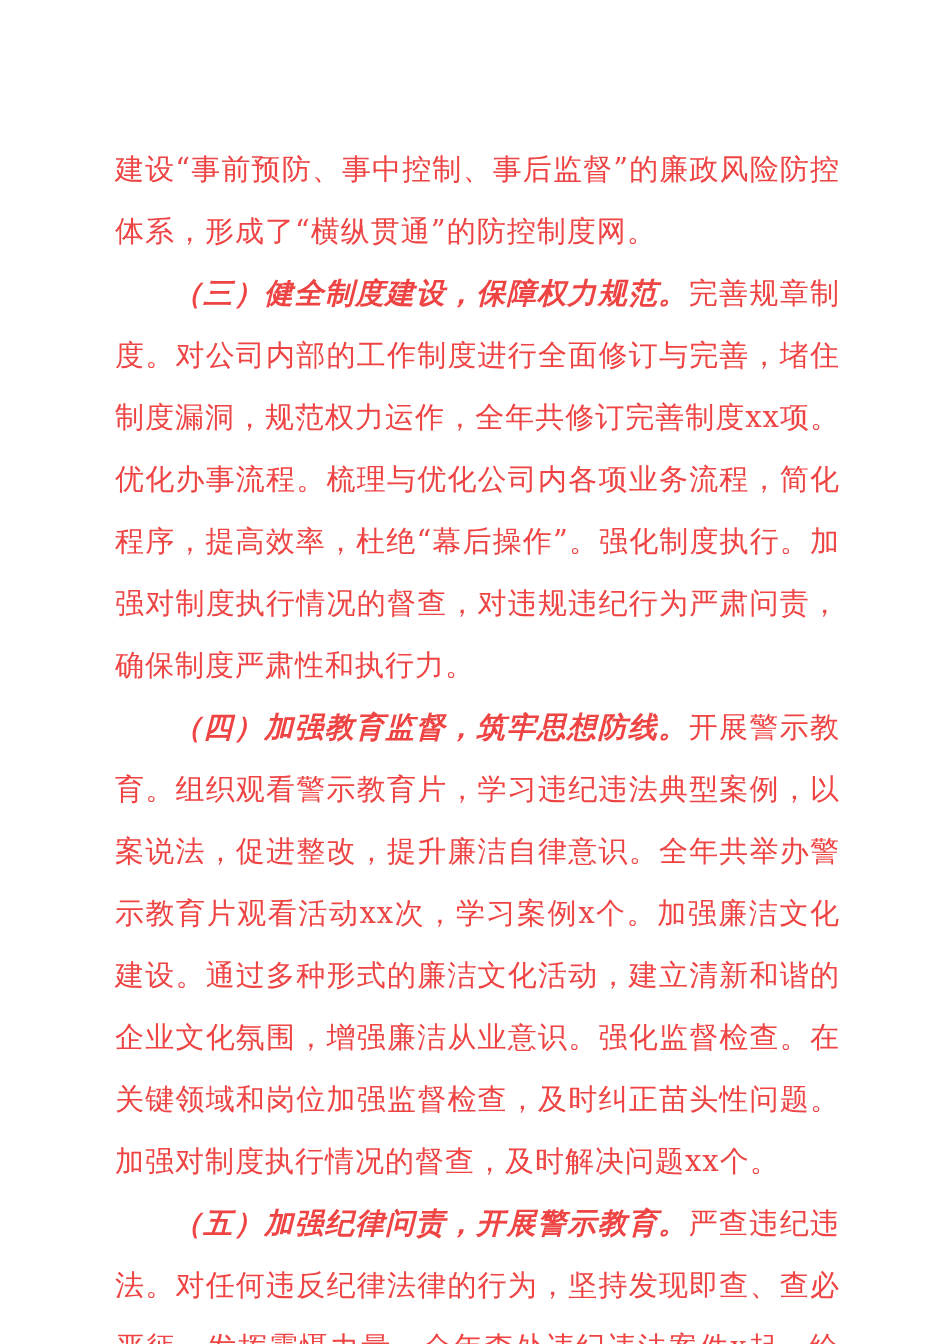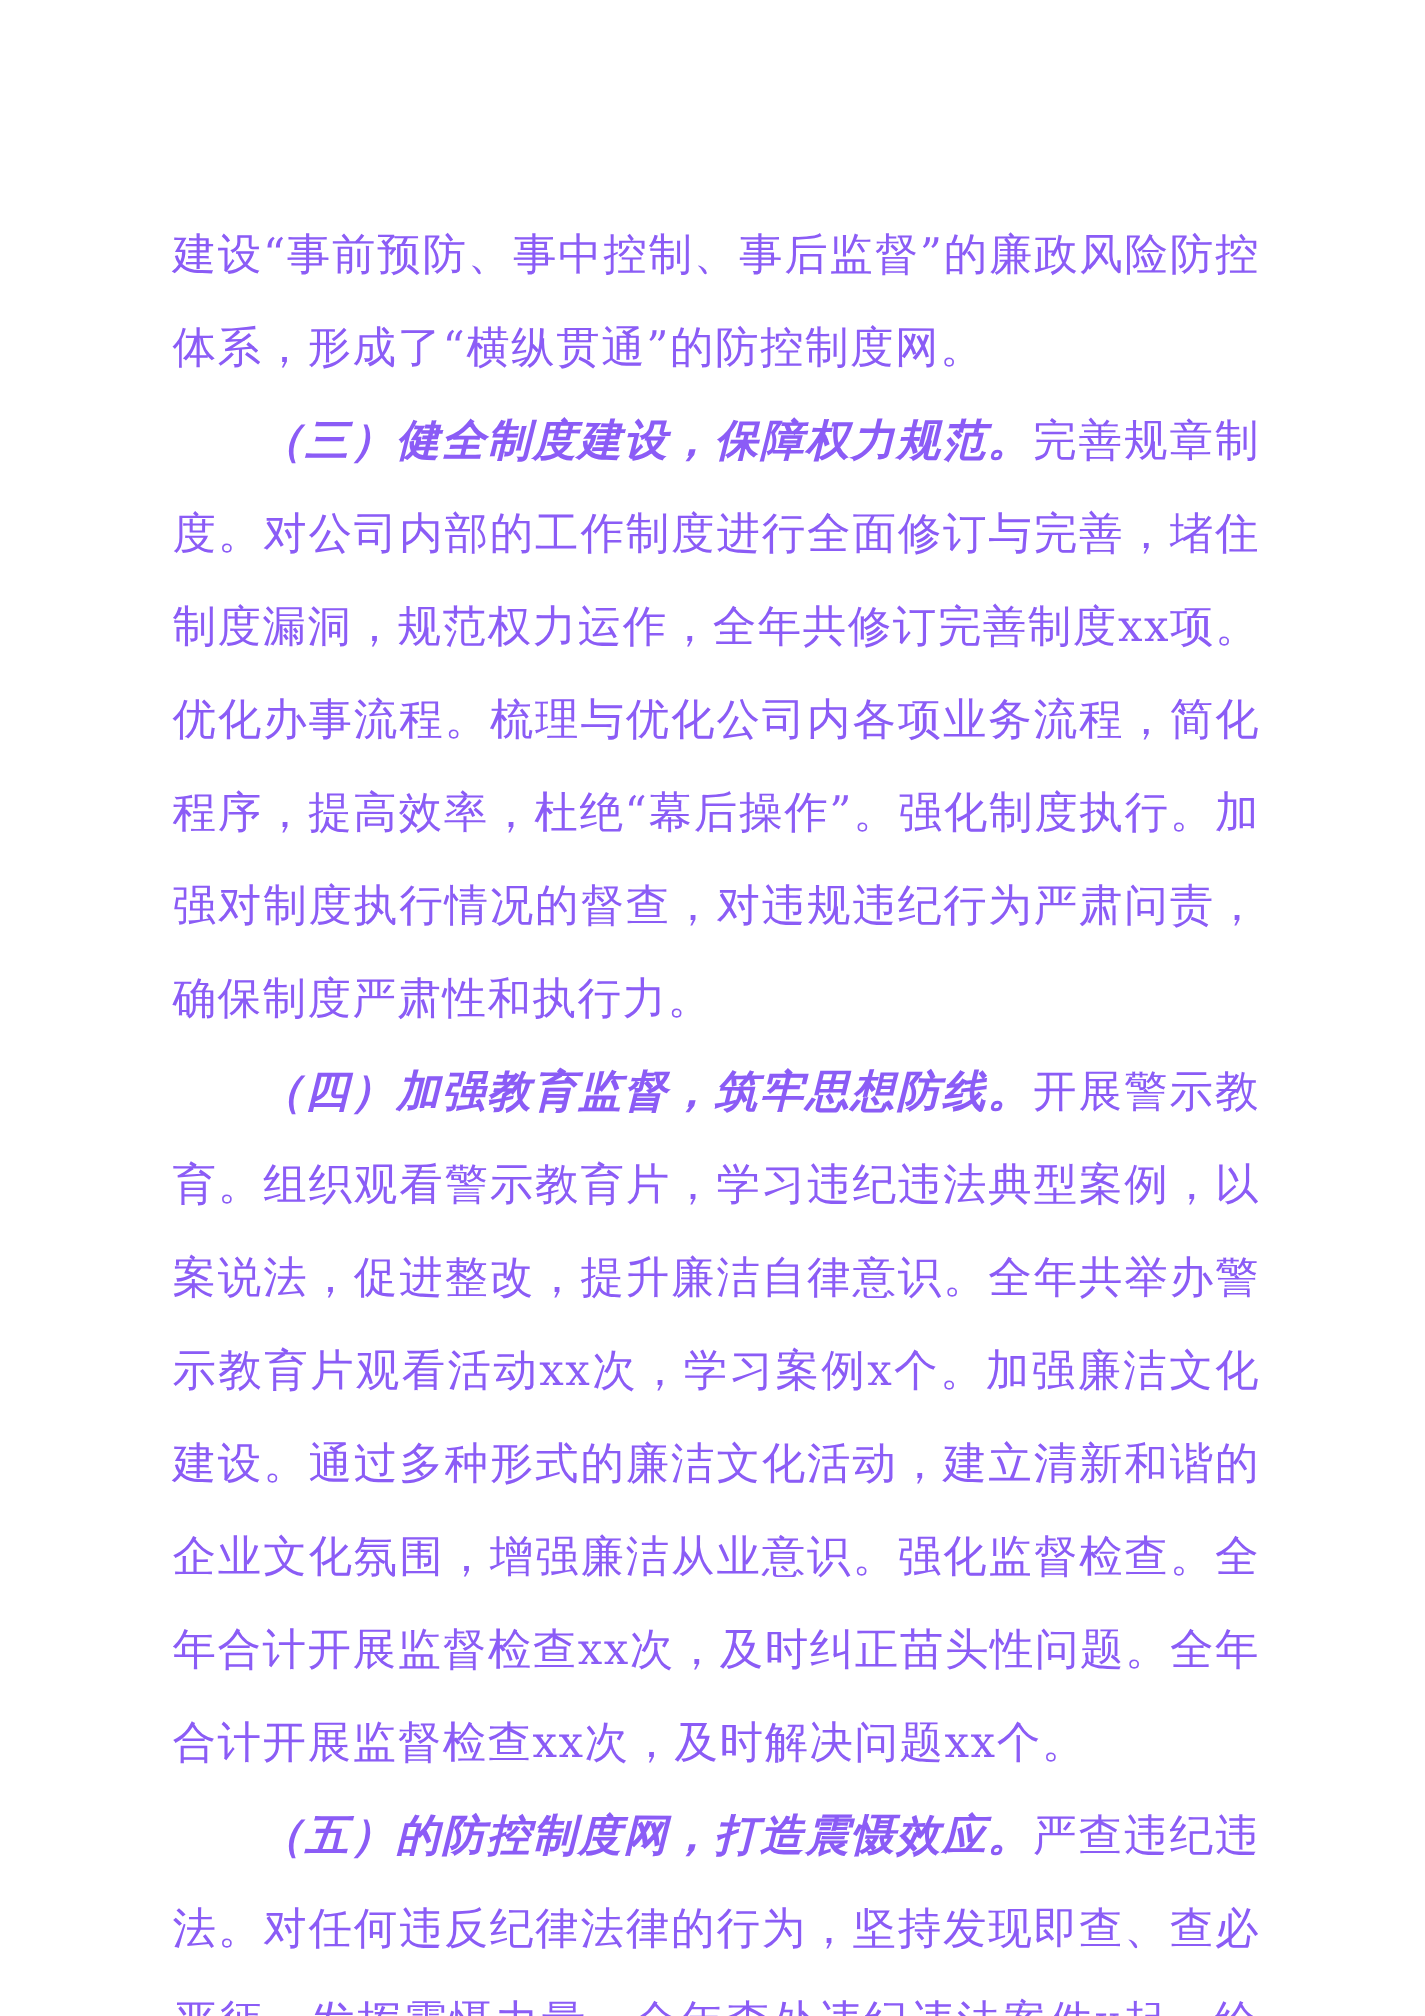--- a/index.html
+++ b/index.html
@@ -9,21 +9,21 @@
   }
   .page {
     position: relative;
     width: 950px;
     height: 1344px;
     background: #ffffff;
     box-sizing: border-box;
     padding: 138px 110px 0 115px;
     overflow: hidden;
     font-family: "DejaVu Serif", "Liberation Serif", serif;
-    color: #8b5cf6;
+    color: #ef4444;
   }
   .doc p {
     margin: 0;
     font-size: 29px;
     line-height: 62px;
     text-align: justify;
     text-justify: inter-character;
     letter-spacing: 1px;
   }
   .doc p.indent {
@@ -37,18 +37,18 @@
 </head>
 <body>
 
 <div class="page">
   <div class="doc">
 
     <p><span>建设“事前预防、事中控制、事后监督”的廉政风险防控体系，形成了“横纵贯通”的防控制度网。</span></p>
 
     <p class="indent"><span class="lead">（三）健全制度建设，保障权力规范。</span><span>完善规章制度。对公司内部的工作制度进行全面修订与完善，堵住制度漏洞，规范权力运作，全年共修订完善制度xx项。优化办事流程。梳理与优化公司内各项业务流程，简化程序，提高效率，杜绝“幕后操作”。强化制度执行。加强对制度执行情况的督查，对违规违纪行为严肃问责，确保制度严肃性和执行力。</span></p>
 
-    <p class="indent"><span class="lead">（四）加强教育监督，筑牢思想防线。</span><span>开展警示教育。组织观看警示教育片，学习违纪违法典型案例，以案说法，促进整改，提升廉洁自律意识。全年共举办警示教育片观看活动xx次，学习案例x个。加强廉洁文化建设。通过多种形式的廉洁文化活动，建立清新和谐的企业文化氛围，增强廉洁从业意识。强化监督检查。全年合计开展监督检查xx次，及时纠正苗头性问题。全年合计开展监督检查xx次，及时解决问题xx个。</span></p>
+    <p class="indent"><span class="lead">（四）加强教育监督，筑牢思想防线。</span><span>开展警示教育。组织观看警示教育片，学习违纪违法典型案例，以案说法，促进整改，提升廉洁自律意识。全年共举办警示教育片观看活动xx次，学习案例x个。加强廉洁文化建设。通过多种形式的廉洁文化活动，建立清新和谐的企业文化氛围，增强廉洁从业意识。强化监督检查。在关键领域和岗位加强监督检查，及时纠正苗头性问题。加强对制度执行情况的督查，及时解决问题xx个。</span></p>
 
-    <p class="indent"><span class="lead">（五）的防控制度网，打造震慑效应。</span><span>严查违纪违法。对任何违反纪律法律的行为，坚持发现即查、查必严惩，发挥震慑力量。全年查处违纪违法案件x起，给予党纪政务处分x人加大通报曝光力度。对典型案例公开曝光，以警示和教育广大党员干部，营造风清气正的政治生态环境。</span></p>
+    <p class="indent"><span class="lead">（五）加强纪律问责，开展警示教育。</span><span>严查违纪违法。对任何违反纪律法律的行为，坚持发现即查、查必严惩，发挥震慑力量。全年查处违纪违法案件x起，给予党纪政务处分x人加大通报曝光力度。对典型案例公开曝光，以警示和教育广大党员干部，营造风清气正的政治生态环境。</span></p>
 
   </div>
 </div>
 
 </body></html>

